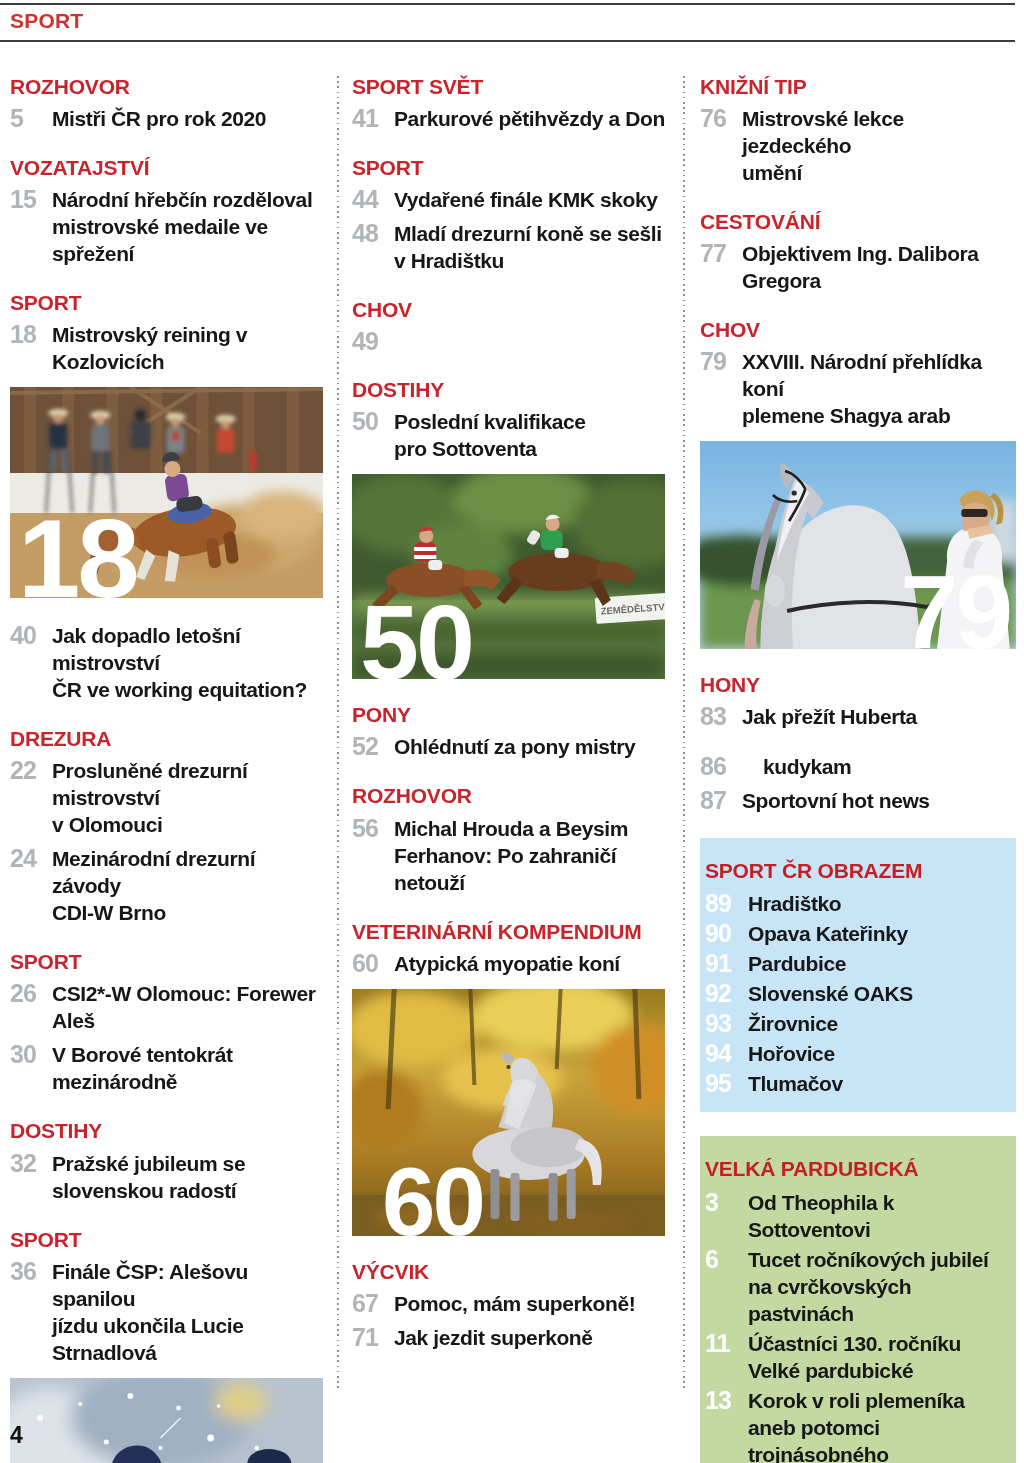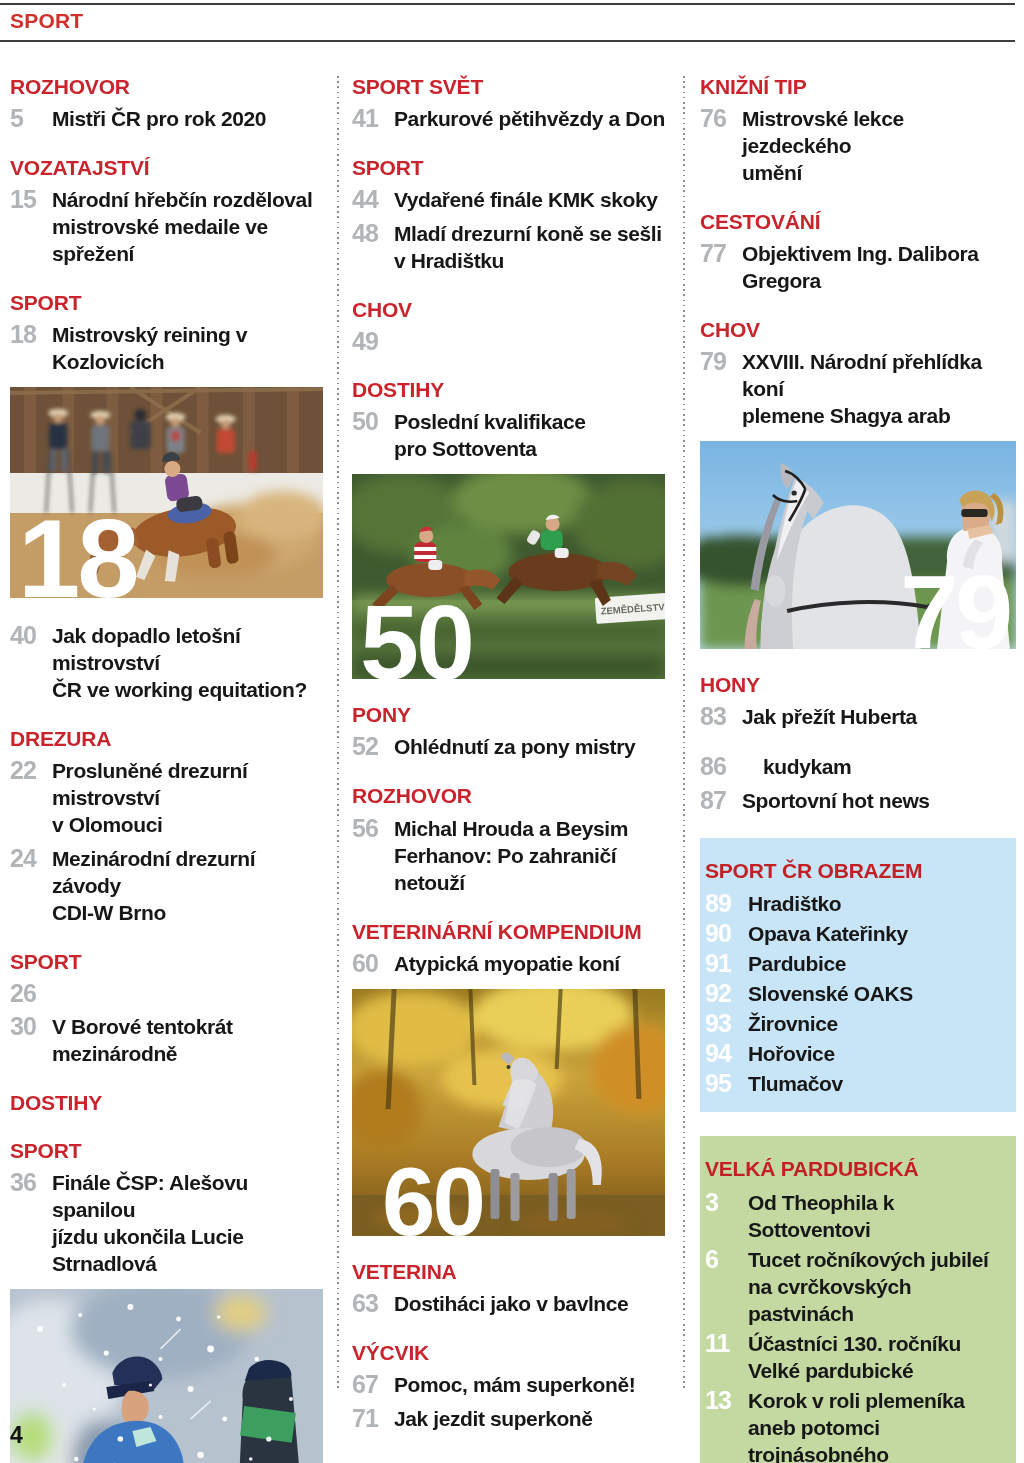--- a/index.html
+++ b/index.html
@@ -207,28 +207,34 @@
       <div class="toc-item">
         <span class="num">24</span>
         <span class="title">Mezinárodní drezurní závody
 CDI-W Brno</span>
       </div>
     </section>
     <section class="toc-section">
       <h3 class="sec-head">SPORT</h3>
       <div class="toc-item">
         <span class="num">26</span>
+        <span class="title">CSI2*-W Olomouc: Forewer Aleš</span>
       </div>
       <div class="toc-item">
         <span class="num">30</span>
         <span class="title">V Borové tentokrát mezinárodně</span>
       </div>
     </section>
     <section class="toc-section">
       <h3 class="sec-head">DOSTIHY</h3>
+      <div class="toc-item">
+        <span class="num">32</span>
+        <span class="title">Pražské jubileum se
+slovenskou radostí</span>
+      </div>
     </section>
     <section class="toc-section">
       <h3 class="sec-head">SPORT</h3>
       <div class="toc-item">
         <span class="num">36</span>
         <span class="title">Finále ČSP: Alešovu spanilou
 jízdu ukončila Lucie Strnadlová</span>
       </div>
     </section>
     <figure class="photo" style="height:290px;margin-bottom:0">
@@ -463,27 +469,20 @@
         <rect x="158" y="184" width="9" height="48" rx="3" fill="#9c9ca0"></rect>
         <rect x="196" y="184" width="9" height="48" rx="3" fill="#8f8f93"></rect>
         <rect x="214" y="180" width="9" height="50" rx="3" fill="#9c9ca0"></rect>
         <path d="M 160 92 C 168 88 180 90 184 96 C 178 112 172 128 166 140 L 152 134 Z" fill="#e8e8ea" opacity=".7"></path>
         <circle cx="156" cy="78" r="2" fill="#3a3a3a"></circle>
       </g>
     </svg>
     <span class="photo-num num-left" style="font-size:96px;bottom:-14px;left:30px">60</span>
   </figure>
     <section class="toc-section">
-      <h3 class="sec-head">VETERINA</h3>
-      <div class="toc-item">
-        <span class="num">63</span>
-        <span class="title">Dostiháci jako v bavlnce</span>
-      </div>
-    </section>
-    <section class="toc-section">
       <h3 class="sec-head">VÝCVIK</h3>
       <div class="toc-item">
         <span class="num">67</span>
         <span class="title">Pomoc, mám superkoně!</span>
       </div>
       <div class="toc-item">
         <span class="num">71</span>
         <span class="title">Jak jezdit superkoně</span>
       </div>
     </section>

